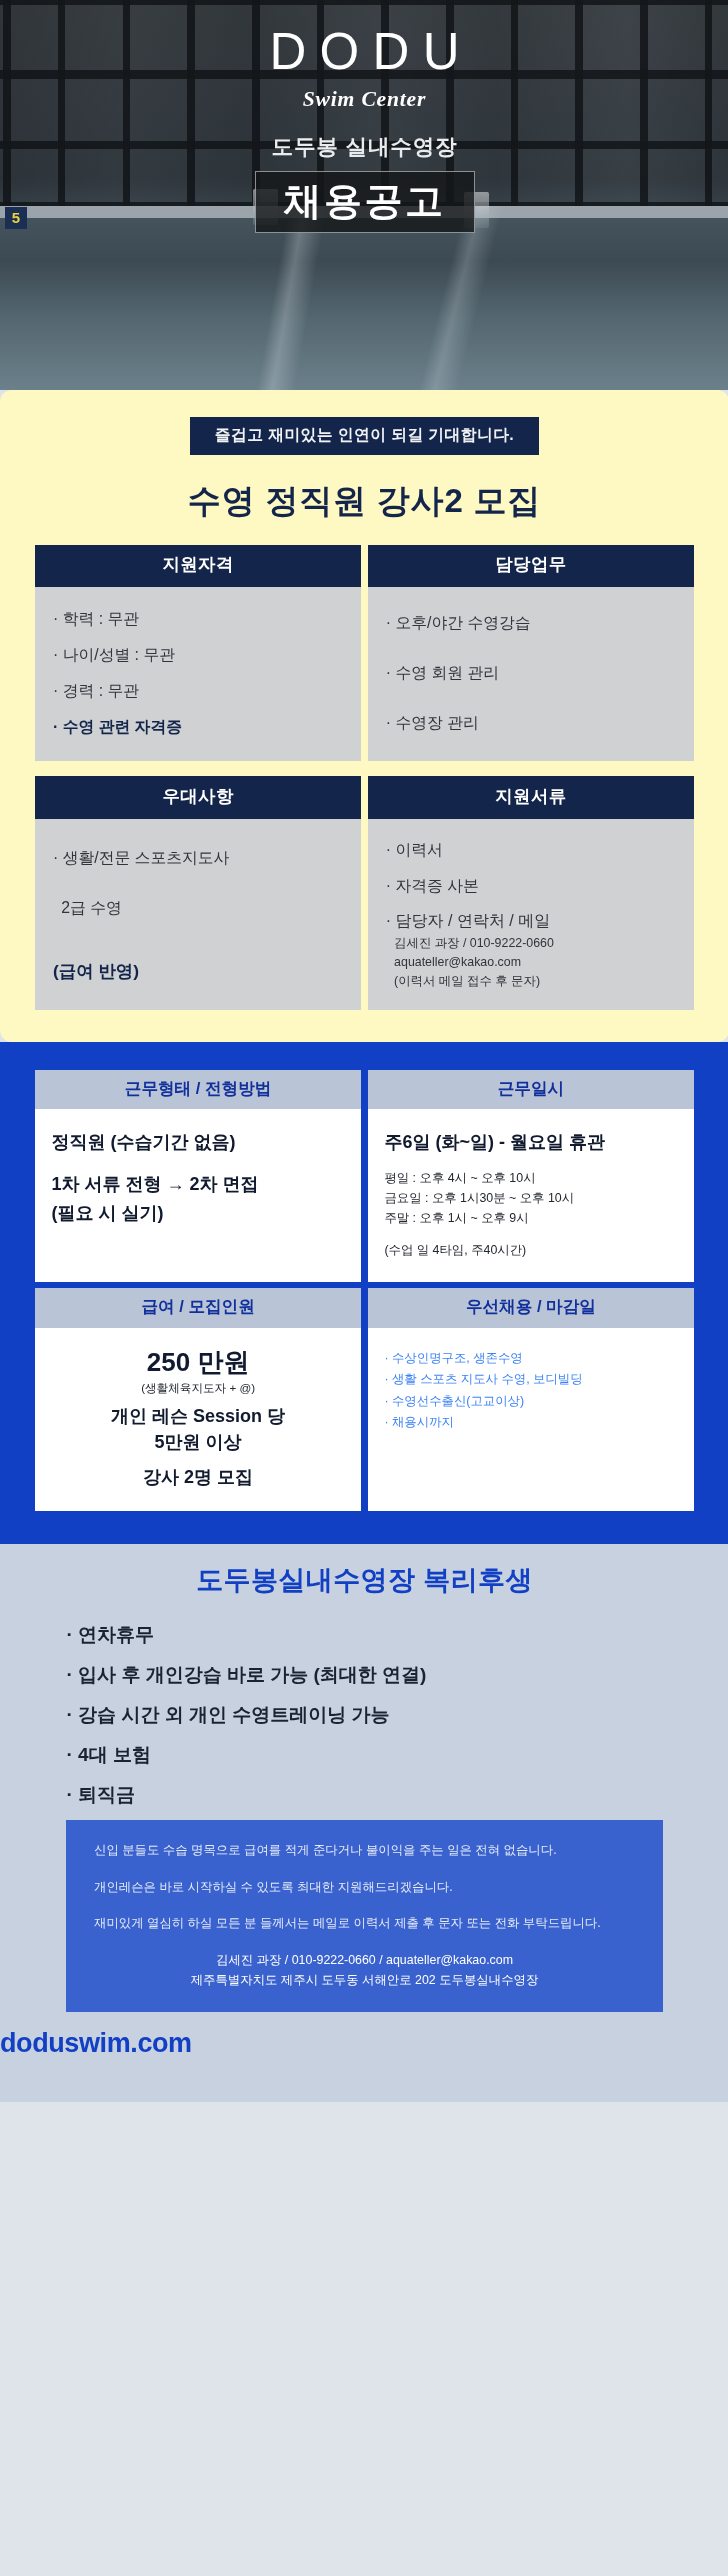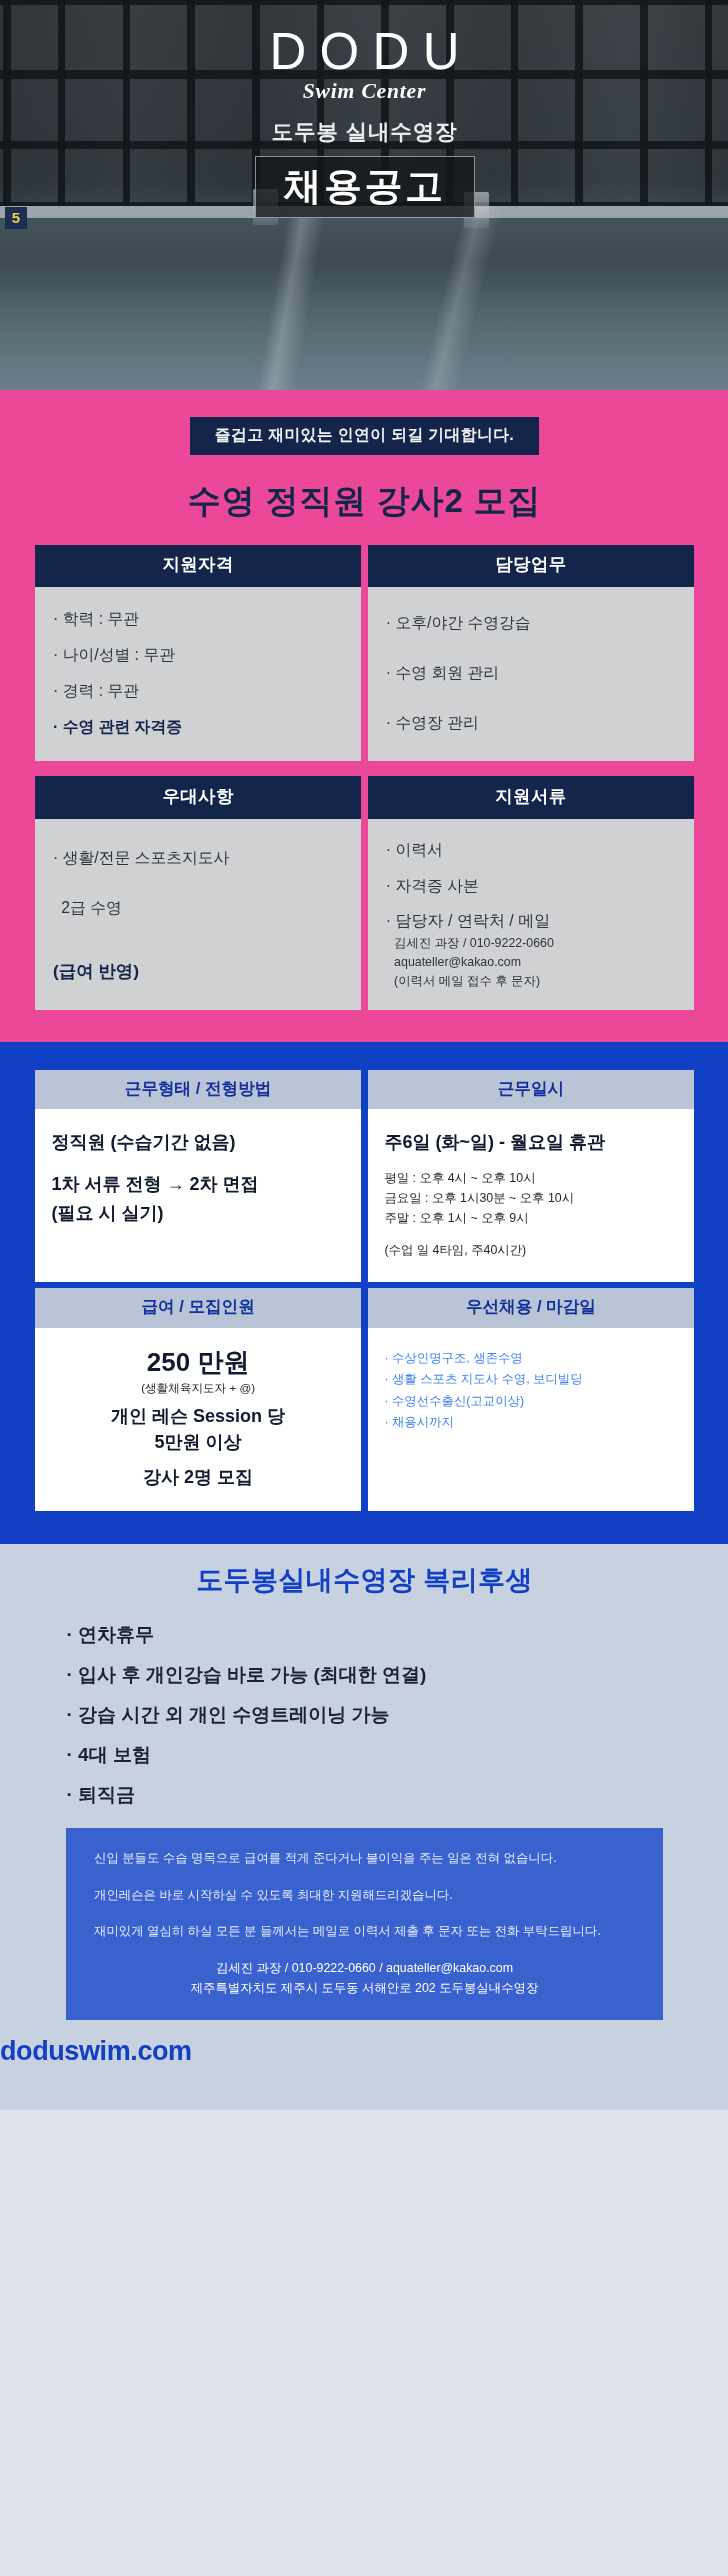--- a/index.html
+++ b/index.html
@@ -85,46 +85,47 @@
     text-align: center;
     padding-top: 28px;
   }
   .logo-dodu {
     font: 400 51px/0.95 "Liberation Sans", sans-serif;
     letter-spacing: 13.3px;
     color: #ffffff;
     text-indent: 13.3px;
   }
   .logo-sub {
-    margin-top: 5px;
+    margin-top: 13px;
     font: italic 700 21.6px/1 "Liberation Serif", serif;
     color: #ffffff;
     letter-spacing: 0.8px;
   }
   .hero-facility {
-    margin-top: 18px;
+    margin-top: 25px;
     font: 700 21.6px/1 "Liberation Sans", sans-serif;
     color: #e9ecef;
     letter-spacing: 0.8px;
   }
   .hero-badge {
     display: inline-block;
     margin-top: 13.3px;
     padding: 10px 28px 11.6px;
     background: rgba(20,22,24,.80);
     border: 0.8px solid rgba(235,238,240,.55);
     color: #ffffff;
     font: 700 38px/1 "Liberation Sans", sans-serif;
     letter-spacing: 2.5px;
   }
 
   
   .sec-grey {
-    background: #ec4899;
+    background: #fef9c3;
     padding: 26.5px 0 31.5px;
+    border-radius: 12px;
   }
   .tagline-wrap { text-align: center; }
   .tagline {
     display: inline-block;
     background: #13254a;
     color: #f0f2f5;
     font: 700 15.8px/1 "Liberation Sans", sans-serif;
     padding: 10.8px 25px 12.4px;
     letter-spacing: 0.4px;
   }
@@ -256,21 +257,21 @@
   }
   .ben-item {
     color: #1b2330;
     font: 700 19px/1 "Liberation Sans", sans-serif;
     margin-bottom: 21px;
   }
   .ben-item:last-child { margin-bottom: 0; }
 
   .msg-box {
     width: 597px;
-    margin: 24px auto 0;
+    margin: 16px auto 0;
     background: #3a62cf;
     padding: 20px 28px 21.6px;
   }
   .msg-p {
     color: #e6ecf8;
     font: 400 12.4px/1.62 "Liberation Sans", sans-serif;
     margin-bottom: 16.6px;
   }
   .msg-p:last-child { margin-bottom: 0; }
   .msg-contact {

